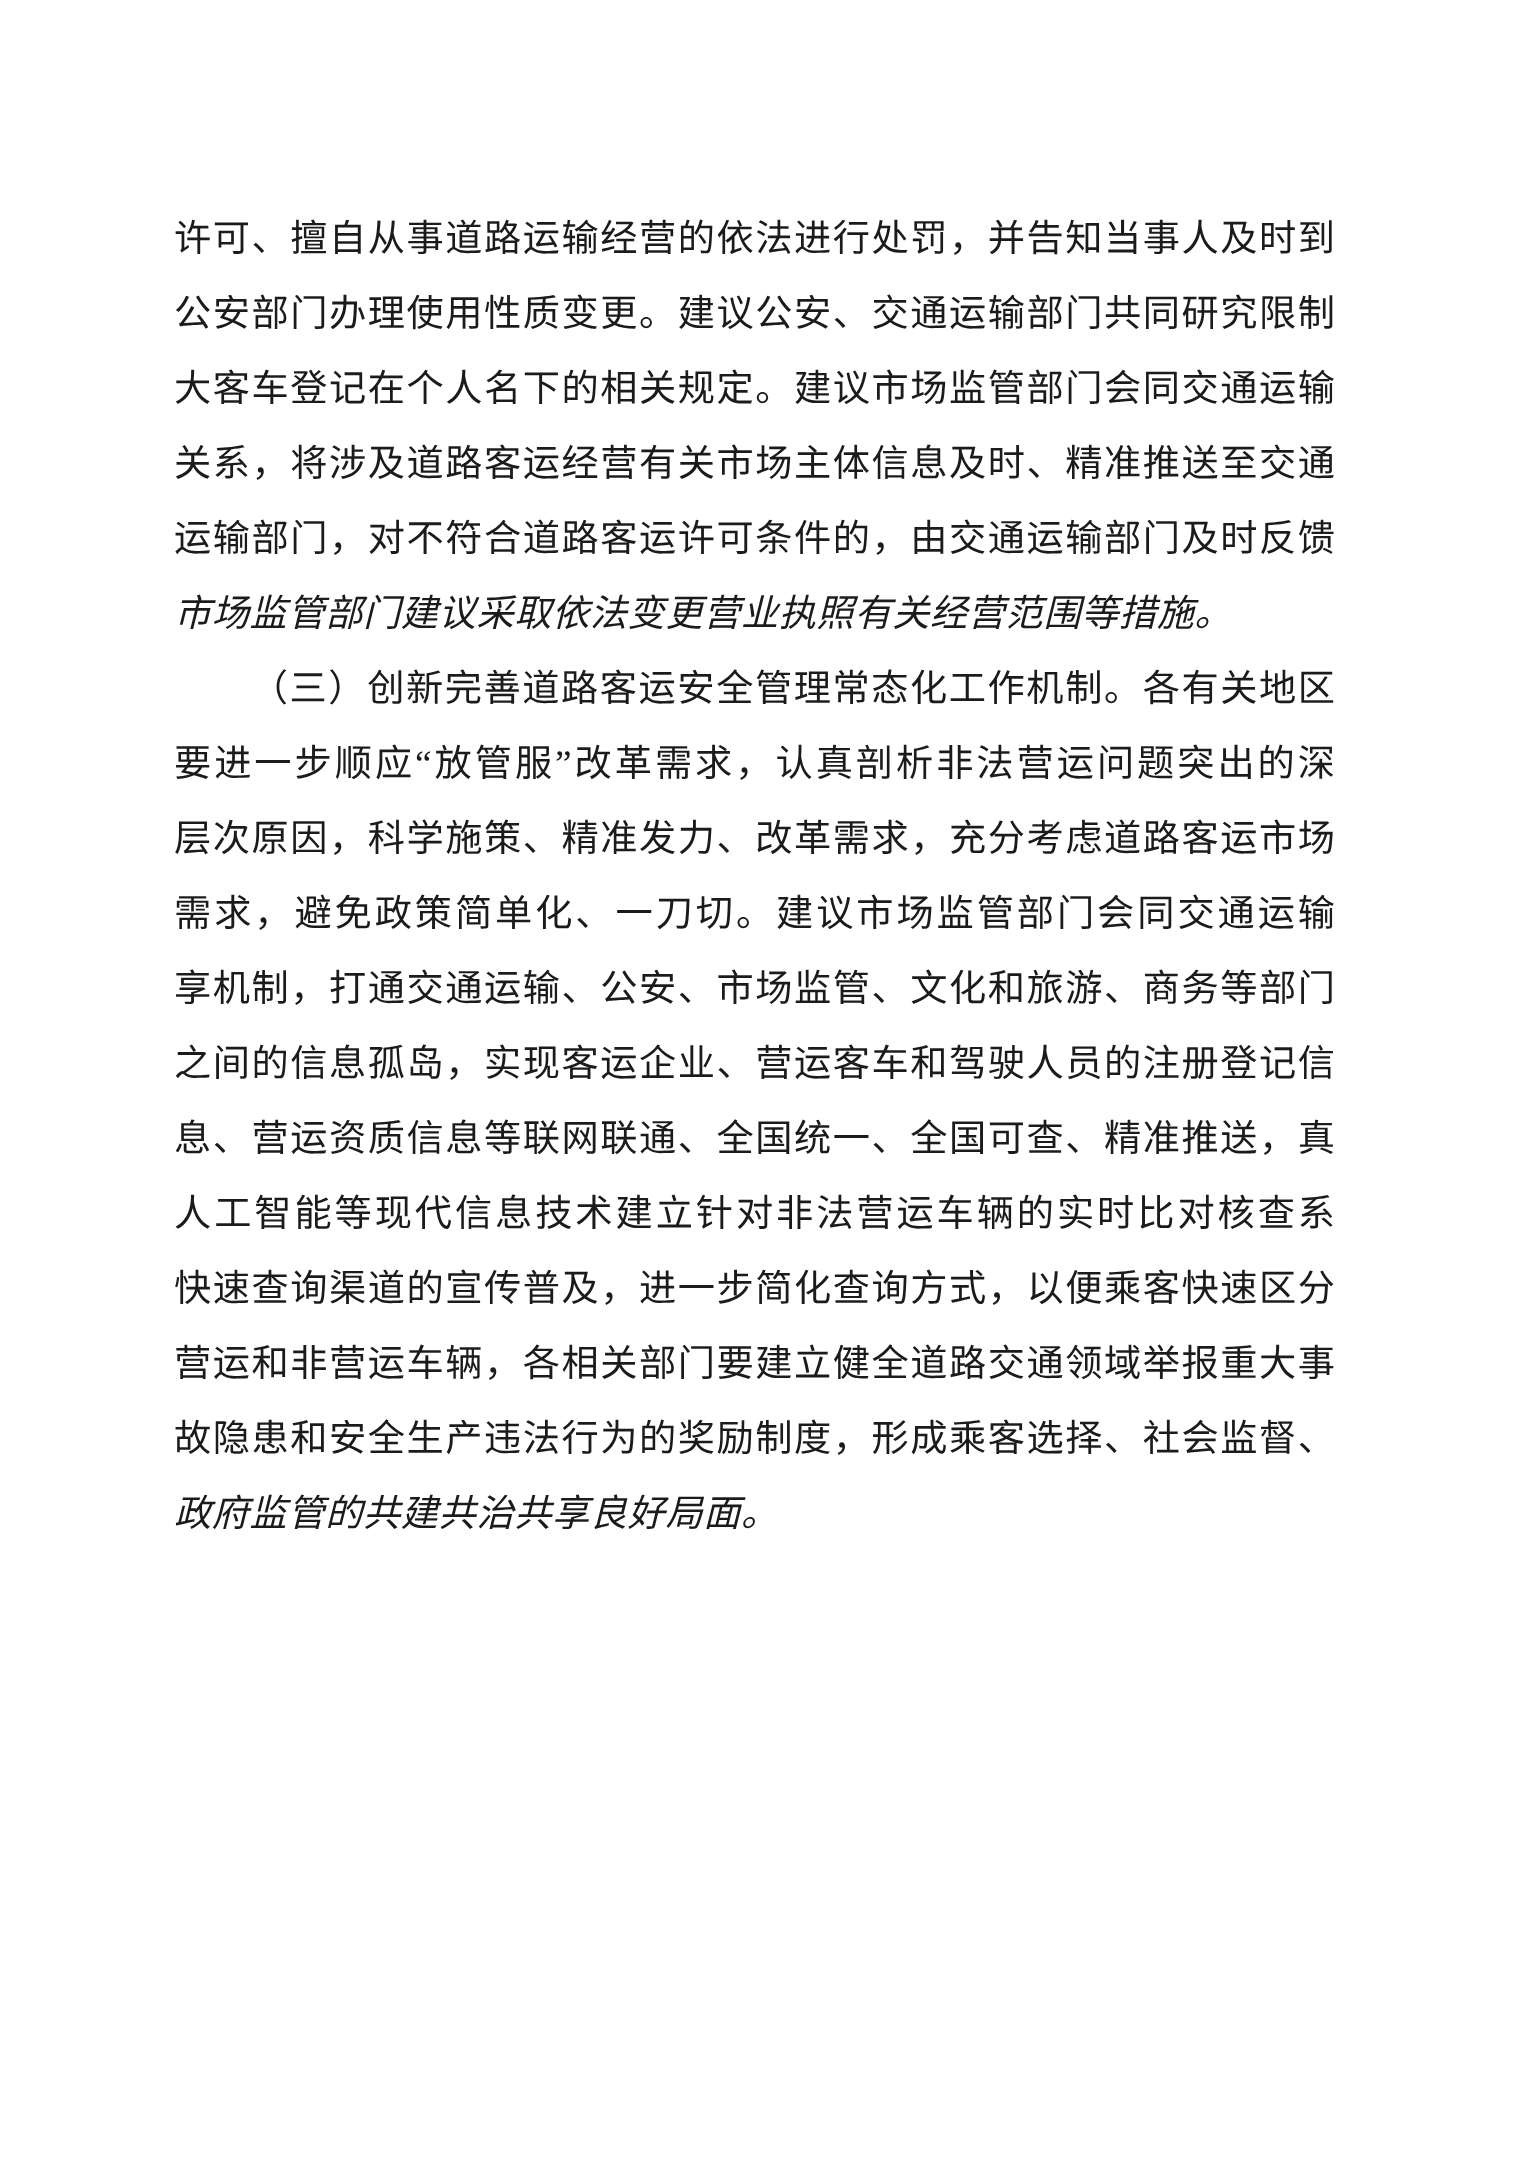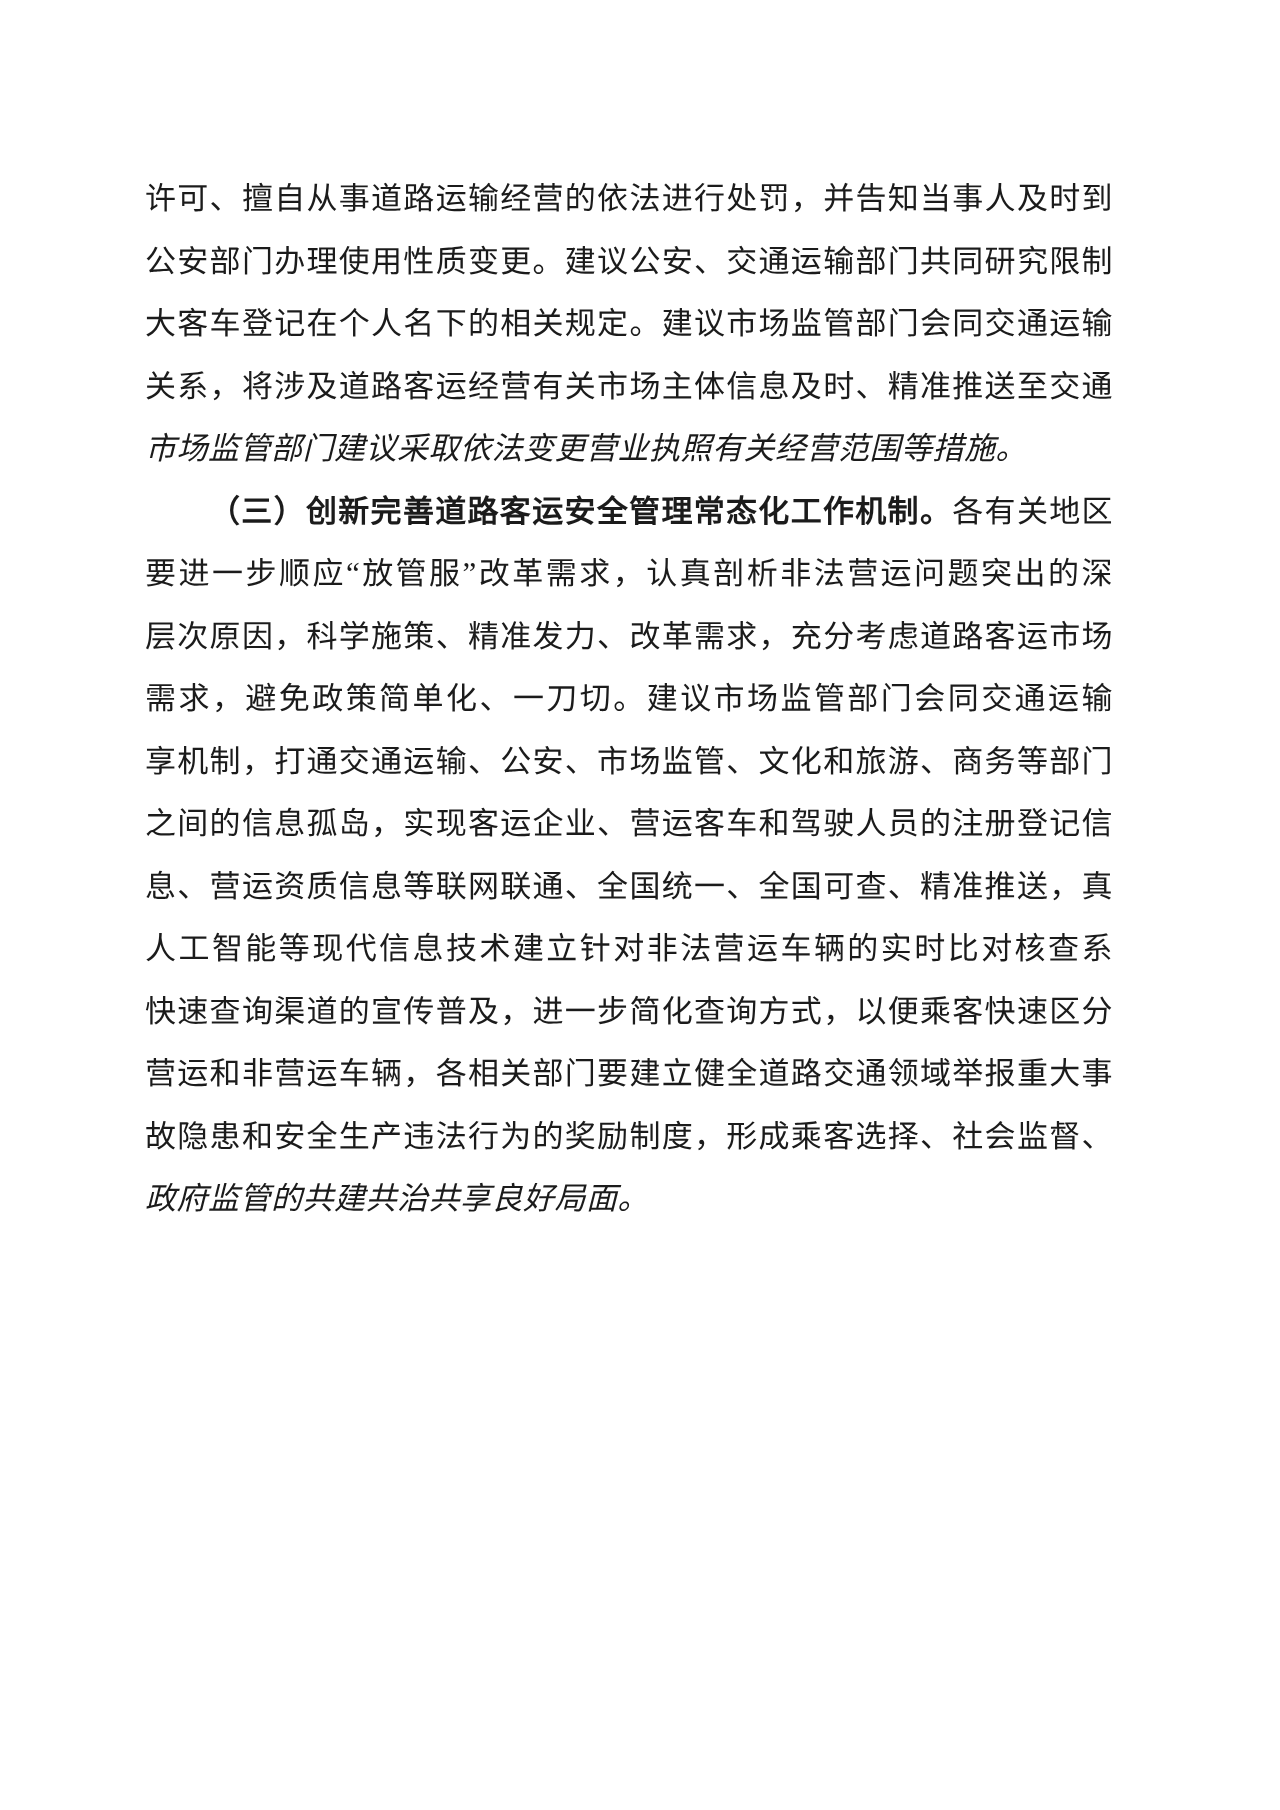--- a/index.html
+++ b/index.html
@@ -32,21 +32,21 @@
     letter-spacing: 0.5px;
   }
   .line.para-end {
     text-align-last: left;
     font-style: italic;
   }
   .line.indent {
     text-indent: 64px;
   }
   .bold {
-    font-weight: 700;
+    font-weight: 400;
   }
   .page-number {
     position: absolute;
     top: 1562px;
     left: 0;
     width: 100%;
     text-align: center;
     font-size: 25px;
     line-height: 30px;
     color: #1b1b1b;
@@ -57,20 +57,21 @@
 <body>
 
 <div class="page">
 
   <div class="text-block">
 
     <div class="line">许可、擅自从事道路运输经营的依法进行处罚，并告知当事人及时到</div>
     <div class="line">公安部门办理使用性质变更。建议公安、交通运输部门共同研究限制</div>
     <div class="line">大客车登记在个人名下的相关规定。建议市场监管部门会同交通运输</div>
     <div class="line">关系，将涉及道路客运经营有关市场主体信息及时、精准推送至交通</div>
+    <div class="line">运输部门，对不符合道路客运许可条件的，由交通运输部门及时反馈</div>
     <div class="line para-end">市场监管部门建议采取依法变更营业执照有关经营范围等措施。</div>
 
     <div class="line indent"><span class="bold">（三）创新完善道路客运安全管理常态化工作机制。</span><span>各有关地区</span></div>
 
     <div class="line">要进一步顺应“放管服”改革需求，认真剖析非法营运问题突出的深</div>
     <div class="line">层次原因，科学施策、精准发力、改革需求，充分考虑道路客运市场</div>
     <div class="line">需求，避免政策简单化、一刀切。建议市场监管部门会同交通运输</div>
     <div class="line">享机制，打通交通运输、公安、市场监管、文化和旅游、商务等部门</div>
     <div class="line">之间的信息孤岛，实现客运企业、营运客车和驾驶人员的注册登记信</div>
     <div class="line">息、营运资质信息等联网联通、全国统一、全国可查、精准推送，真</div>

